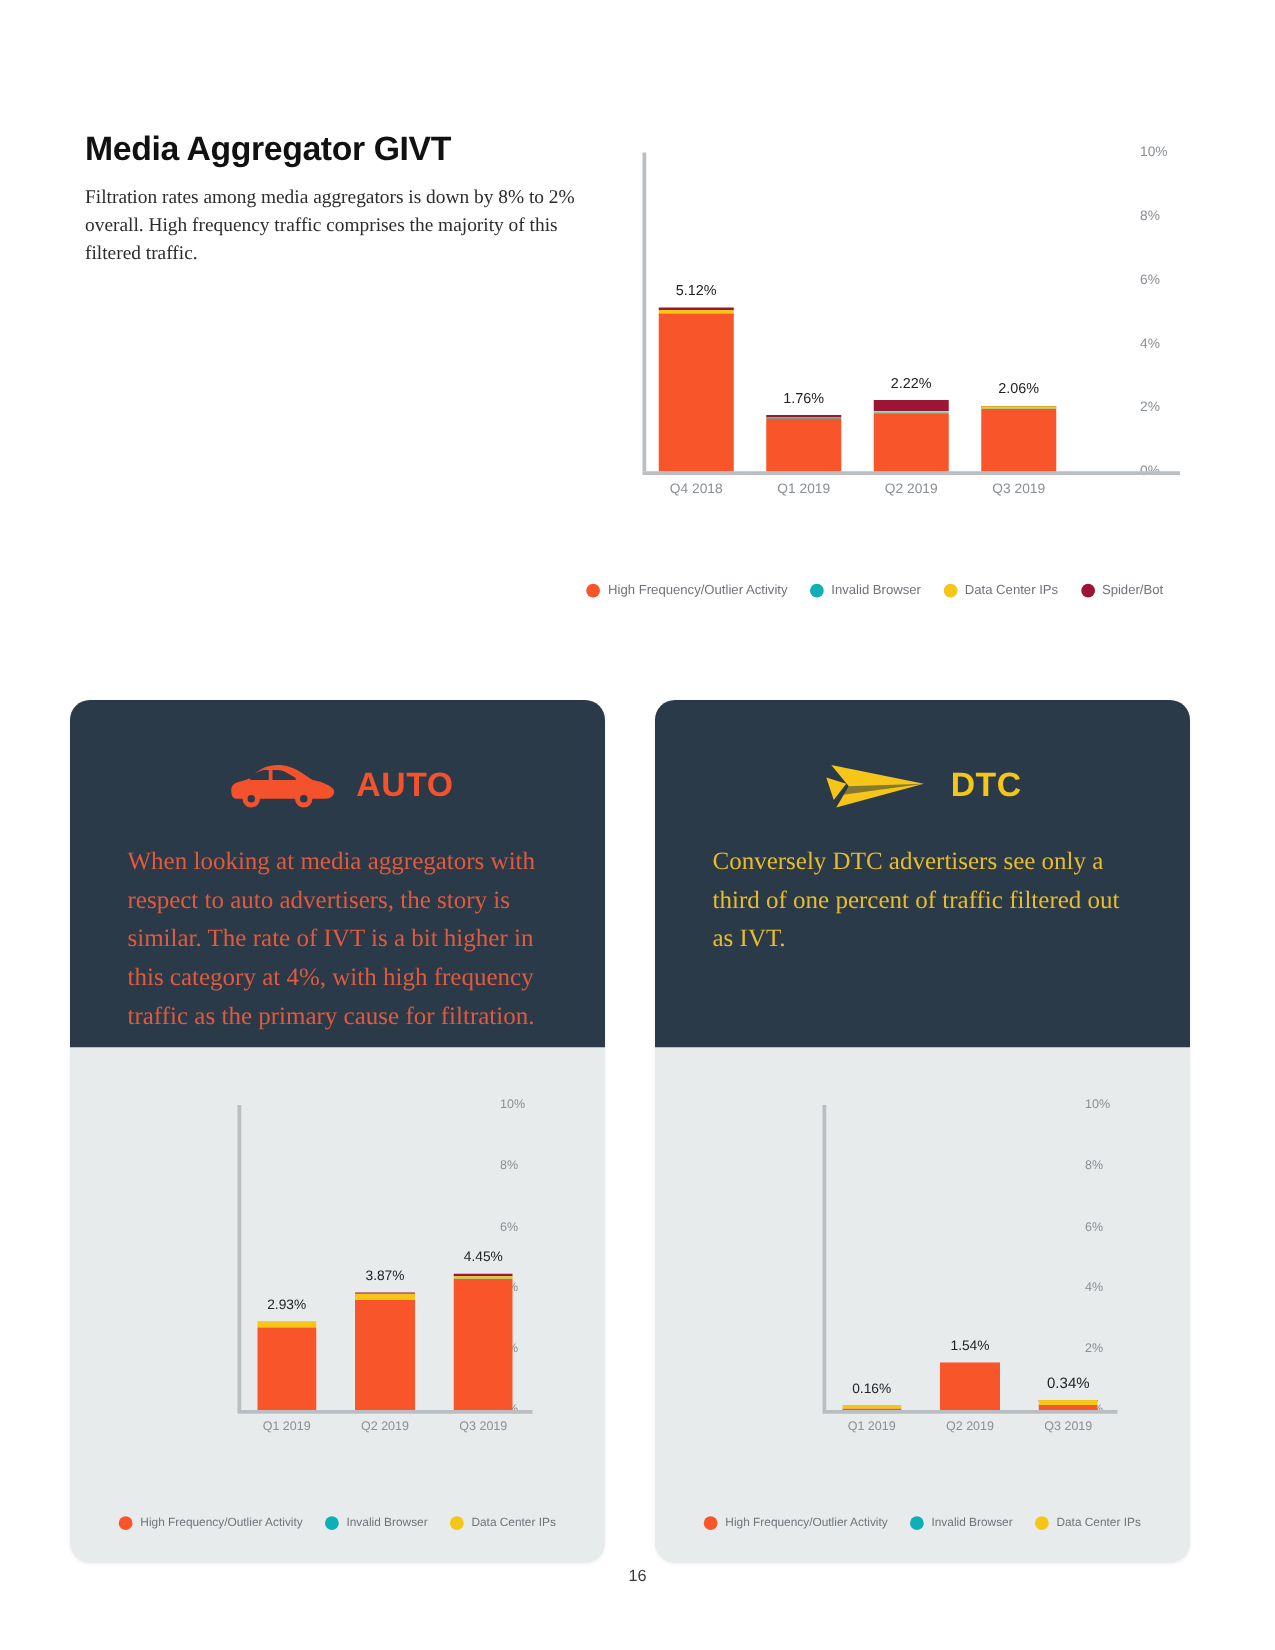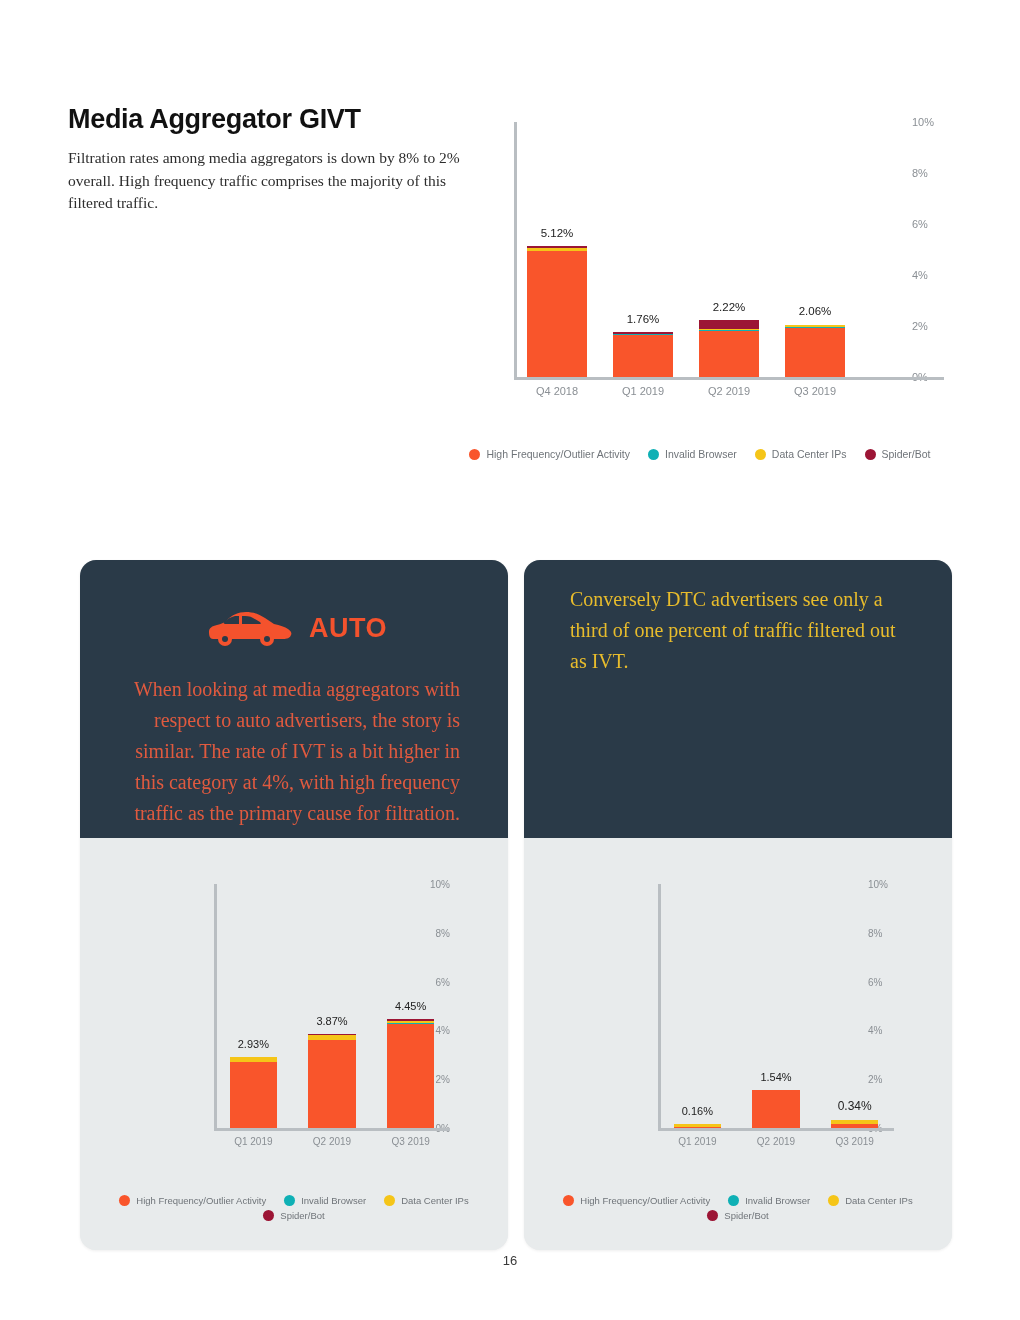--- a/index.html
+++ b/index.html
@@ -46,21 +46,21 @@
   }
   .xtick {
     position: absolute; left: 50%; transform: translateX(-50%);
     font-size: 11px; color: #8a8f94; white-space: nowrap;
     font-family: "Liberation Sans", sans-serif;
   }
 
   
   .legend { position: absolute; display: flex; flex-wrap: wrap;
             justify-content: center; align-items: center; }
-  .legend-item { display: flex; align-items: center; margin: 2px 9px; }
+  .legend-item { display: flex; align-items: center; margin: 20px 9px; }
   .legend-dot { width: 11px; height: 11px; border-radius: 50%; margin-right: 6px; flex: none; }
   .legend-text { font-size: 10.5px; color: #6f7479; white-space: nowrap;
                  font-family: "Liberation Sans", sans-serif; }
 
   
   .card { position: absolute; border-radius: 16px; overflow: hidden;
           background: #e8ebec; box-shadow: 0 1px 3px rgba(0,0,0,0.07); }
   .card-head { height: 278px; background: #2a3a48; padding: 0; position: relative; }
   .card-title-row { display: flex; align-items: center; justify-content: center;
                     padding-top: 46px; }
@@ -160,21 +160,21 @@
       <div class="legend-item">
         <span class="legend-dot" style="background: rgb(245, 197, 24);"></span>
         <span class="legend-text" style="font-size: 10.5px;">Data Center IPs</span>
       </div>
       <div class="legend-item">
         <span class="legend-dot" style="background: rgb(156, 21, 53);"></span>
         <span class="legend-text" style="font-size: 10.5px;">Spider/Bot</span>
       </div>
     </div>
 
-  <div class="card" style="left:80px; top:560px; width:428px; height:690px;text-align:right;">
+  <div class="card" style="left:56px; top:560px; width:428px; height:690px;">
     <div class="card-head">
       <div class="card-title-row">
         <span class="card-icon">
           <svg width="92" height="44" viewBox="0 0 92 44" aria-hidden="true">
             <path fill="#f4522d" d="M8 26c0-4 3-6 8-7 4-1 7-2 10-5 5-5 11-8 19-8 7 0 13 2 19 6l9 6c6 1 11 3 14 5 3 2 4 4 3 6-1 3-4 4-8 4H12c-3 0-4-3-4-7z"></path>
             <path fill="#2a3a48" d="M34 10c-4 1-8 3-11 6-1 1 0 2 1 2h14V10zM41 10v8h18c1 0 1-1 0-2l-7-4c-3-2-7-2-11-2z"></path>
             <circle cx="24" cy="33" r="7" fill="#f4522d"></circle>
             <circle cx="66" cy="33" r="7" fill="#f4522d"></circle>
             <circle cx="24" cy="33" r="3" fill="#2a3a48"></circle>
             <circle cx="66" cy="33" r="3" fill="#2a3a48"></circle>
@@ -242,20 +242,30 @@
           <div class="legend-item">
             <span class="legend-dot" style="background: rgb(156, 21, 53);"></span>
             <span class="legend-text" style="font-size: 9.5px;">Spider/Bot</span>
           </div>
         </div>
     </div>
   </div>
 
   <div class="card" style="left:524px; top:560px; width:428px; height:690px;">
     <div class="card-head">
+      <div class="card-title-row">
+        <span class="card-icon">
+          <svg width="86" height="44" viewBox="0 0 86 44" aria-hidden="true">
+            <path fill="#f5c518" d="M6 6 L80 21 L10 40 L20 23 Z"></path>
+            <path fill="#f5c518" d="M2 16 L18 21 L8 34 Z"></path>
+            <path fill="#2a3a48" d="M20 23 L80 21 L14 30 Z" opacity="0.55"></path>
+          </svg>
+        </span>
+        <span class="card-title dtc">DTC</span>
+      </div>
       <div class="card-body-text dtc">Conversely DTC advertisers see only a third of one percent of traffic filtered out as IVT.</div>
     </div>
     <div class="card-chart-area">
       <div class="chart" id="dtc-chart-host" style="left:100px; top:42px; width:270px; height:272px;">
           <div class="plot-wrap">
             <div class="ytick" style="top: 248px; width: 26px; font-size: 10px;">0%</div>
             <div class="ytick" style="top: 199.2px; width: 26px; font-size: 10px;">2%</div>
             <div class="ytick" style="top: 150.4px; width: 26px; font-size: 10px;">4%</div>
             <div class="ytick" style="top: 101.6px; width: 26px; font-size: 10px;">6%</div>
             <div class="ytick" style="top: 52.8px; width: 26px; font-size: 10px;">8%</div>

